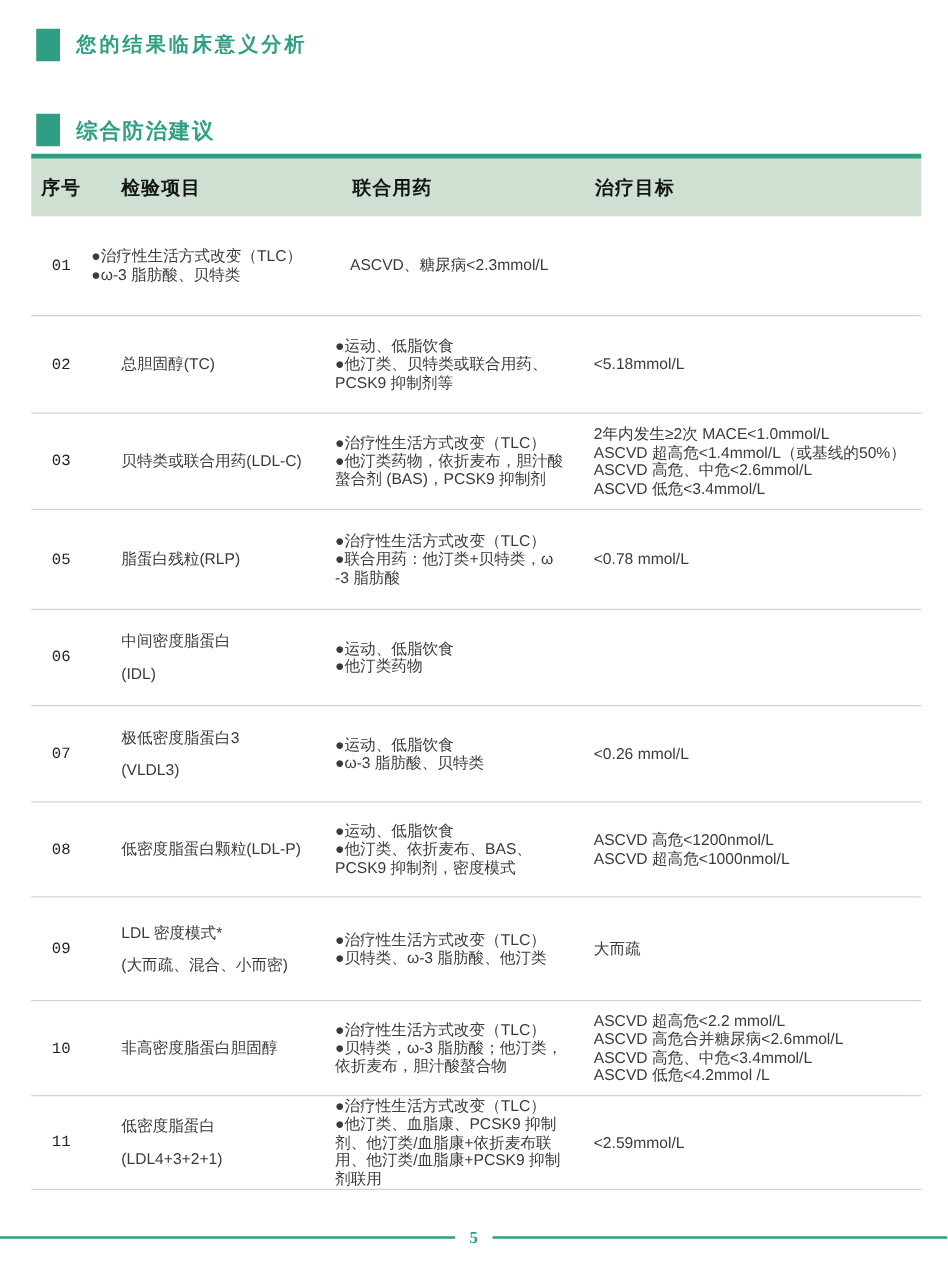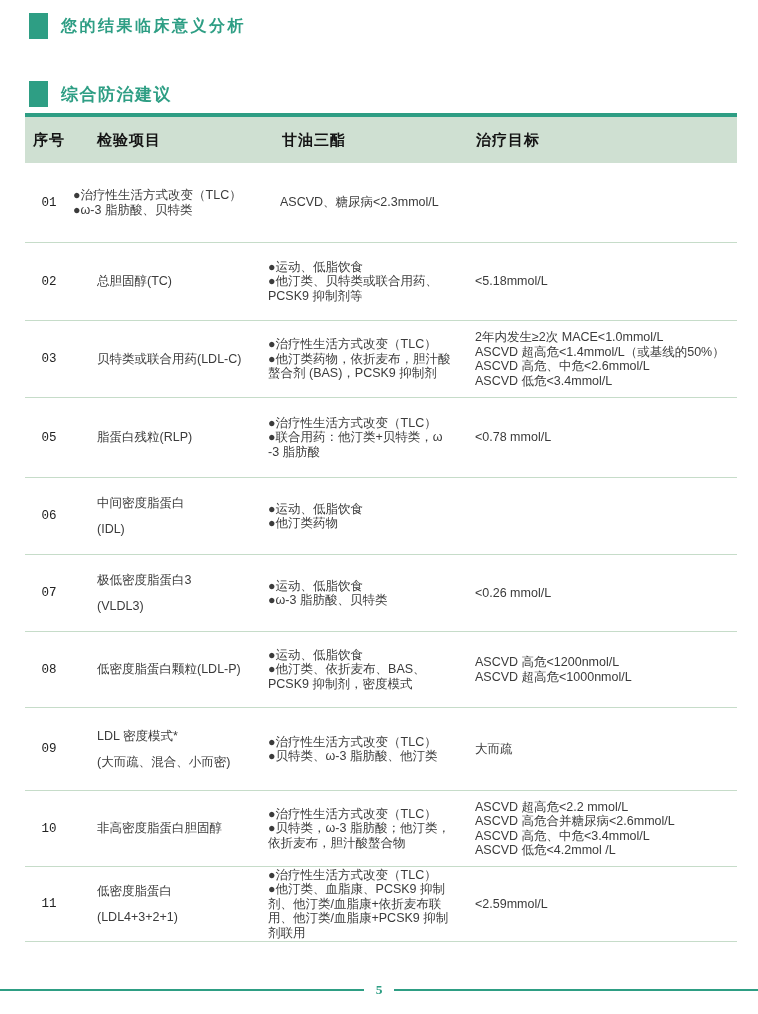--- a/index.html
+++ b/index.html
@@ -14,21 +14,21 @@
   body{
     width:758px;height:1014px;
     font-family:"Liberation Sans","DejaVu Sans",sans-serif;
     color:var(--body-text);
     position:relative;overflow:hidden;
   }
   .page{position:relative;width:758px;height:1014px;}
 
   
   .section-header{display:flex;align-items:center;margin-left:29px;}
-  .section-header.first{padding-top:13px;}
+  .section-header.first{padding-top:23px;}
   .section-header.second{margin-top:42px;}
   .marker{width:19px;height:26px;background:var(--accent);flex:0 0 auto;}
   .section-title{
     margin-left:13px;font-weight:bold;color:var(--accent);
     font-size:16px;letter-spacing:2.5px;white-space:nowrap;
   }
   .section-header.second .section-title{font-size:17px;letter-spacing:1.5px;}
 
   
   .table-wrap{margin-left:25px;width:712px;}
@@ -94,21 +94,21 @@
     <span class="marker"></span>
     <span class="section-title">综合防治建议</span>
   </div>
 
   <div class="table-wrap">
     <div class="top-rule"></div>
 
     <div class="t-header">
       <div class="c1">序号</div>
       <div class="c2">检验项目</div>
-      <div class="c3 hc3">甘油三酯</div>
+      <div class="c3 hc3">联合用药</div>
       <div class="c4 hc4">治疗目标</div>
     </div>
 
     <div id="table-body">
   <div class="t-row">
     <div class="c1 row-no">01</div>
     <div class="c3">
             <div class="line">●治疗性生活方式改变（TLC）</div>
             <div class="line">●ω-3 脂肪酸、贝特类</div>
           </div>

